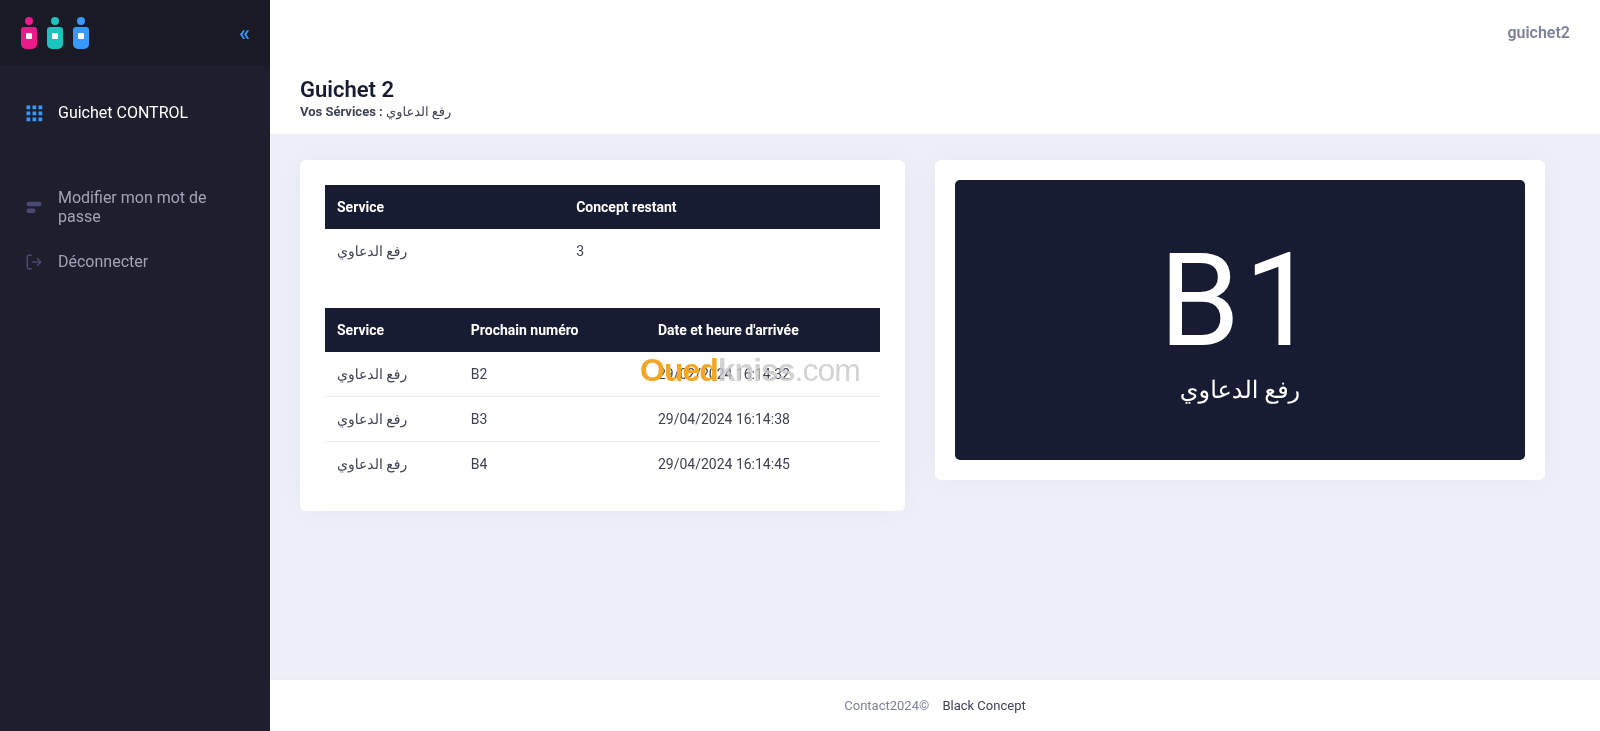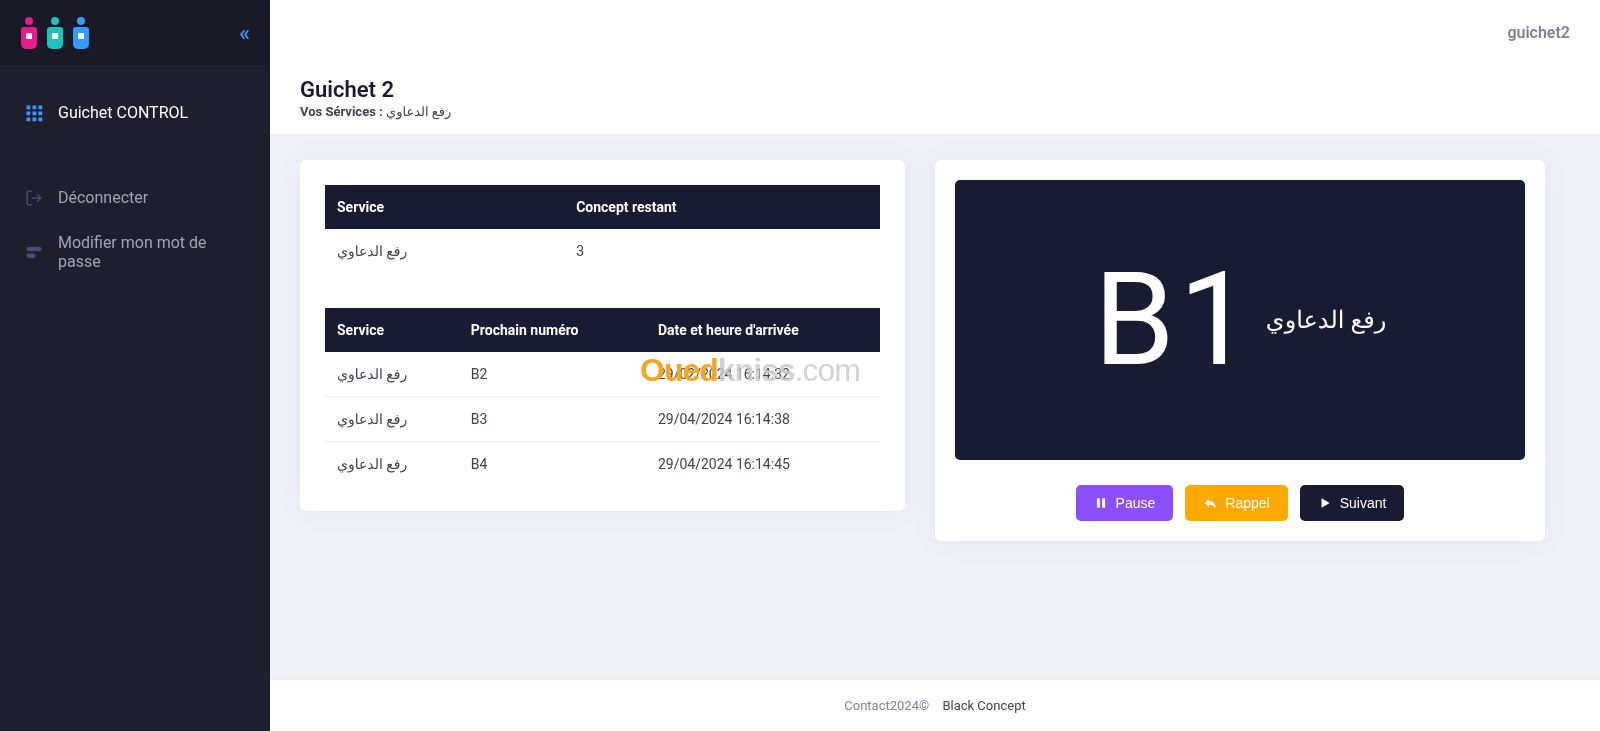--- a/index.html
+++ b/index.html
@@ -162,21 +162,21 @@
   }
   tbody tr:last-child td { border-bottom: none; }
   .table-gap { height: 35px; }
 
   .big-display {
     background: #181c32;
     color: #fff;
     border-radius: 5px;
     height: 280px;
     display:flex;
-    flex-direction:row;
+    flex-direction:column;
     justify-content:center;
     align-items:center;
     gap:10px;
   }
   .big-number {
     font-size: 130px;
     font-weight: 400;
     line-height:1;
     letter-spacing: 4px;
   }
@@ -261,37 +261,37 @@
             <rect x="2" y="18" width="5" height="5"></rect>
             <rect x="10" y="18" width="5" height="5"></rect>
             <rect x="18" y="18" width="5" height="5"></rect>
           </svg>
       </span>
       <span>Guichet CONTROL</span>
     </div>
     <div class="nav-section-gap"></div>
     <div class="nav-item">
       <span class="nav-icon">
+        <svg viewBox="0 0 24 24" width="18" height="18" fill="currentColor">
+            <rect x="2" y="5" width="20" height="6" rx="3"></rect>
+            <rect x="2" y="14" width="12" height="6" rx="3"></rect>
+          </svg>
+      </span>
+      <span>Modifier mon mot de passe</span>
+    </div>
+    <div class="nav-item">
+      <span class="nav-icon">
         <svg viewBox="0 0 24 24" width="18" height="18" fill="none" stroke="currentColor" stroke-width="2">
             <path d="M9 21H5a2 2 0 0 1-2-2V5a2 2 0 0 1 2-2h4"></path>
             <polyline points="16 17 21 12 16 7"></polyline>
             <line x1="21" y1="12" x2="9" y2="12"></line>
           </svg>
       </span>
       <span>Déconnecter</span>
     </div>
-    <div class="nav-item">
-      <span class="nav-icon">
-        <svg viewBox="0 0 24 24" width="18" height="18" fill="currentColor">
-            <rect x="2" y="5" width="20" height="6" rx="3"></rect>
-            <rect x="2" y="14" width="12" height="6" rx="3"></rect>
-          </svg>
-      </span>
-      <span>Modifier mon mot de passe</span>
-    </div>
   </nav>
 </aside>
 
 <div class="main">
   <div class="topbar">
     <span>guichet2</span>
   </div>
 
   <div class="subheader">
     <h1>Guichet 2</h1>
@@ -346,41 +346,20 @@
             <td>29/04/2024 16:14:45</td>
           </tr>
         </tbody>
       </table>
     </div>
 
     <div class="card card-right">
       <div class="big-display">
         <div class="big-number">B1</div>
         <div class="big-service">رفع الدعاوي</div>
-      </div>
-      <div class="action-row">
-        <button class="btn btn-purple">
-          <svg viewBox="0 0 24 24">
-              <rect x="5" y="4" width="5" height="16"></rect>
-              <rect x="14" y="4" width="5" height="16"></rect>
-            </svg>
-          <span>Pause</span>
-        </button>
-        <button class="btn btn-orange">
-          <svg viewBox="0 0 24 24">
-              <path d="M10 9V5l-7 7 7 7v-4c5 0 9 1 12 5-1-6-4-12-12-11z"></path>
-            </svg>
-          <span>Rappel</span>
-        </button>
-        <button class="btn btn-dark">
-          <svg viewBox="0 0 24 24">
-              <polygon points="6,4 20,12 6,20"></polygon>
-            </svg>
-          <span>Suivant</span>
-        </button>
       </div>
     </div>
 
   </div>
 
   <div class="footer">
     <span>Contact</span>
     <span>
       <span>2024©</span>
       <a>Black Concept</a>

